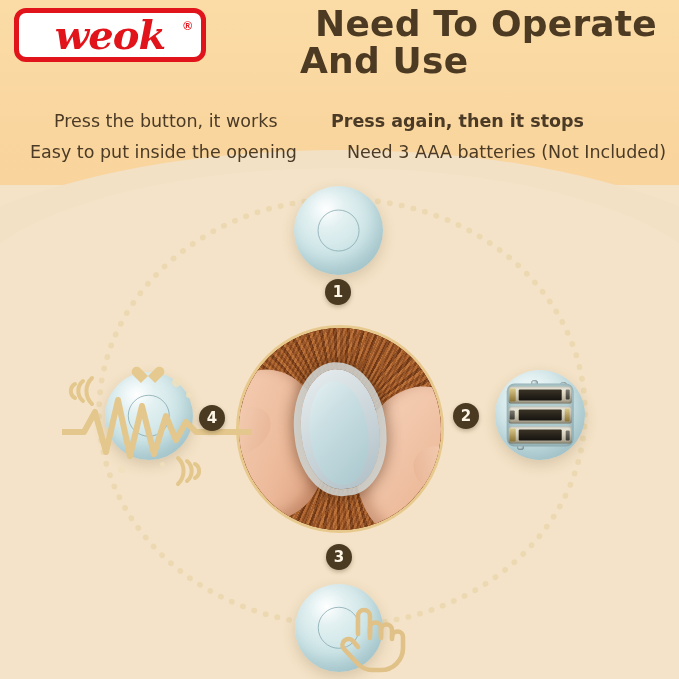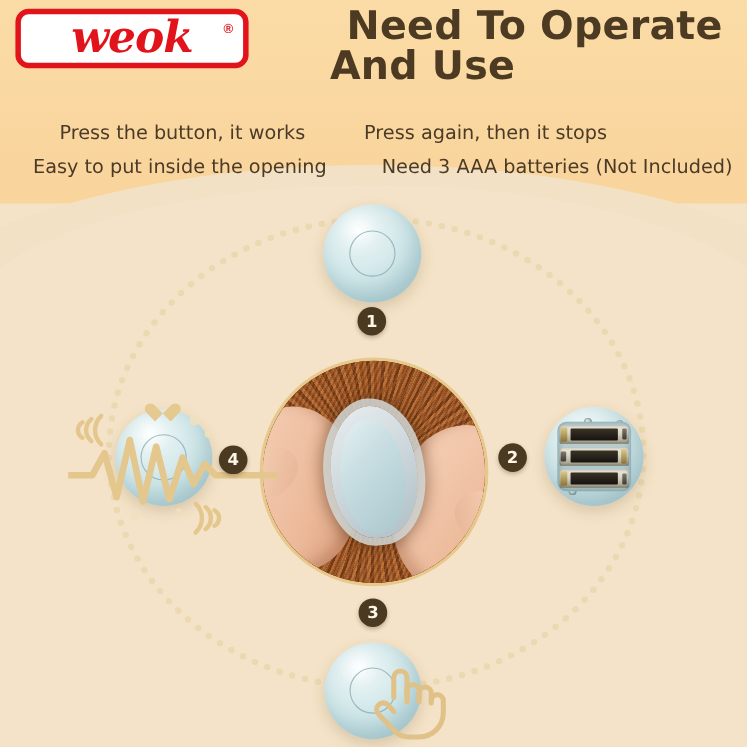--- a/index.html
+++ b/index.html
@@ -30,21 +30,21 @@
   .bg-dome2{
     position:absolute;
     left:-40px;top:168px;
     width:759px;height:620px;
     background:#f4e3c8;
     border-radius:50% 50% 0 0 / 22% 22% 0 0;
     opacity:.9;
   }
   
   .logo-box{
-    position:absolute;left:14px;top:8px;width:212px;height:54px;
+    position:absolute;left:14px;top:8px;width:192px;height:54px;
     background:#ffffff;
     border:5px solid #e2141b;
     border-radius:12px;
     box-sizing:border-box;
   }
   .logo-text{
     position:absolute;left:50%;top:50%;
     transform:translate(-50%,-52%);
     color:#e2141b;
     font-family:"DejaVu Serif", serif;
@@ -73,21 +73,21 @@
   .headline .l2{display:block;text-align:left;padding-right:4px;}
   
   .sub{
     position:absolute;
     color:#4a3a26;
     font-family:"DejaVu Sans", sans-serif;
     font-size:17.5px;
     white-space:nowrap;
   }
   .sub-a{left:42px;top:111px;margin-left:12px;}
-  .sub-b{left:331px;top:111px;}
+  .sub-b{left:331px;top:111px;font-weight:bold;}
   .sub-c{left:30px;top:142px;text-align:center;}
   .sub-d{left:331px;top:142px;margin-left:16px;}
   
   .orbit{
     position:absolute;left:96px;top:196px;
     width:492px;height:432px;
     border-radius:50%;
     border:6px dotted #ecd9b2;
     box-sizing:border-box;
   }

